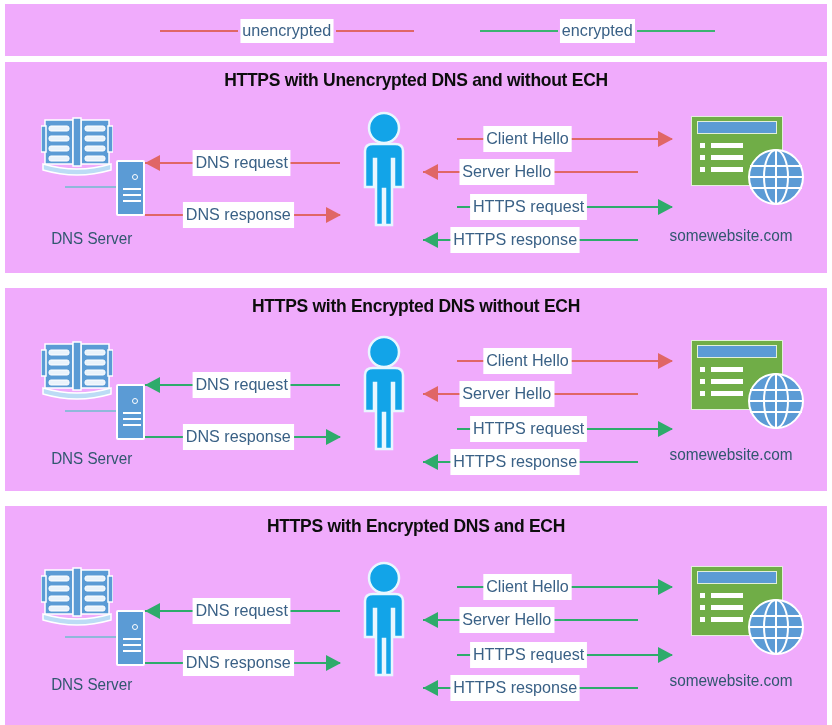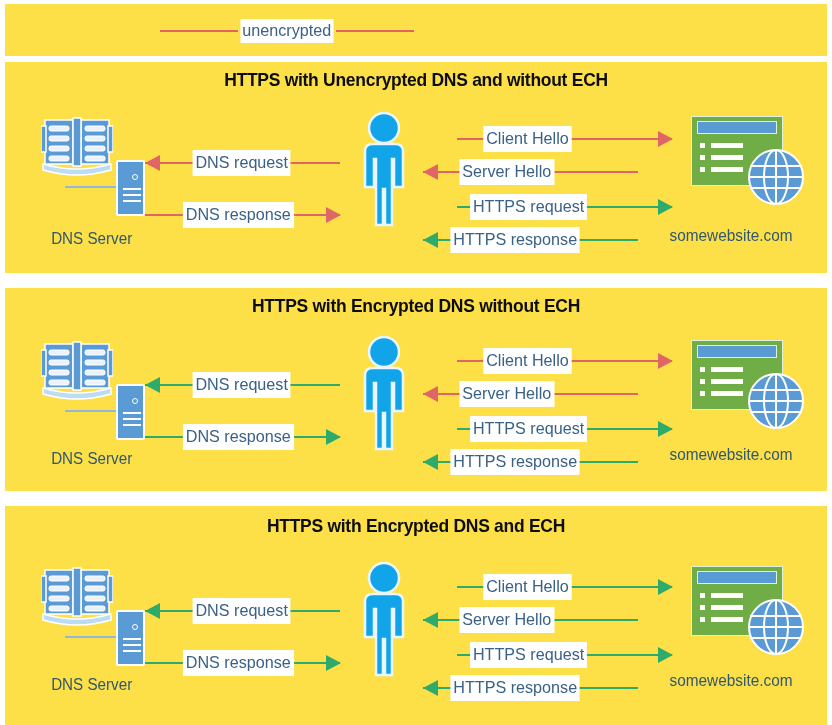--- a/index.html
+++ b/index.html
@@ -1,19 +1,19 @@
 <!DOCTYPE html>
 <html><head>
 <meta charset="utf-8">
 <style>
   html,body{margin:0;padding:0;background:#ffffff;}
   body{width:832px;height:725px;font-family:"Liberation Sans",sans-serif;overflow:hidden;}
   .page{position:relative;width:832px;height:725px;background:#ffffff;}
 
-  .panel{position:absolute;left:5px;width:822px;background:#fde047;}
+  .panel{position:absolute;left:5px;width:822px;background:#f0abfc;}
   #legend-panel{top:4px;height:52px;}
   #panel-1{top:62px;height:211px;}
   #panel-2{top:288px;height:203px;text-decoration:underline;}
   #panel-3{top:506px;height:248px;}
 
   .panel-title{
     position:absolute;left:0;width:822px;text-align:center;
     font-family:"Liberation Sans",sans-serif;
     font-weight:bold;font-size:19px;color:#0d0d0d;
     letter-spacing:-0.3px;
@@ -81,20 +81,25 @@
 </head>
 <body>
 
 <div class="page">
 
   <div class="panel" id="legend-panel">
     <div class="legend-item" id="legend-unencrypted">
       <span class="legend-line" style="background: rgb(224, 102, 102);"></span>
       <span class="legend-text">unencrypted</span>
       <span class="legend-line" style="background: rgb(224, 102, 102);"></span>
+    </div>
+    <div class="legend-item" id="legend-encrypted">
+      <span class="legend-line" style="background: rgb(60, 179, 113);"></span>
+      <span class="legend-text">encrypted</span>
+      <span class="legend-line" style="background: rgb(60, 179, 113);"></span>
     </div>
   </div>
 
   <div class="panel" id="panel-1">
       <div class="panel-title" style="top: 7px;">HTTPS with Unencrypted DNS and without ECH</div>
       <div class="dns-icon" style="left: 28px; top: 52px;">
         <div class="book">
           <svg width="72" height="62" viewBox="0 0 72 62">
             <g stroke="#ffffff" stroke-width="1.5">
               <path d="M4 6 h28 v44 h-28 z" fill="#5b9bd5"></path>

